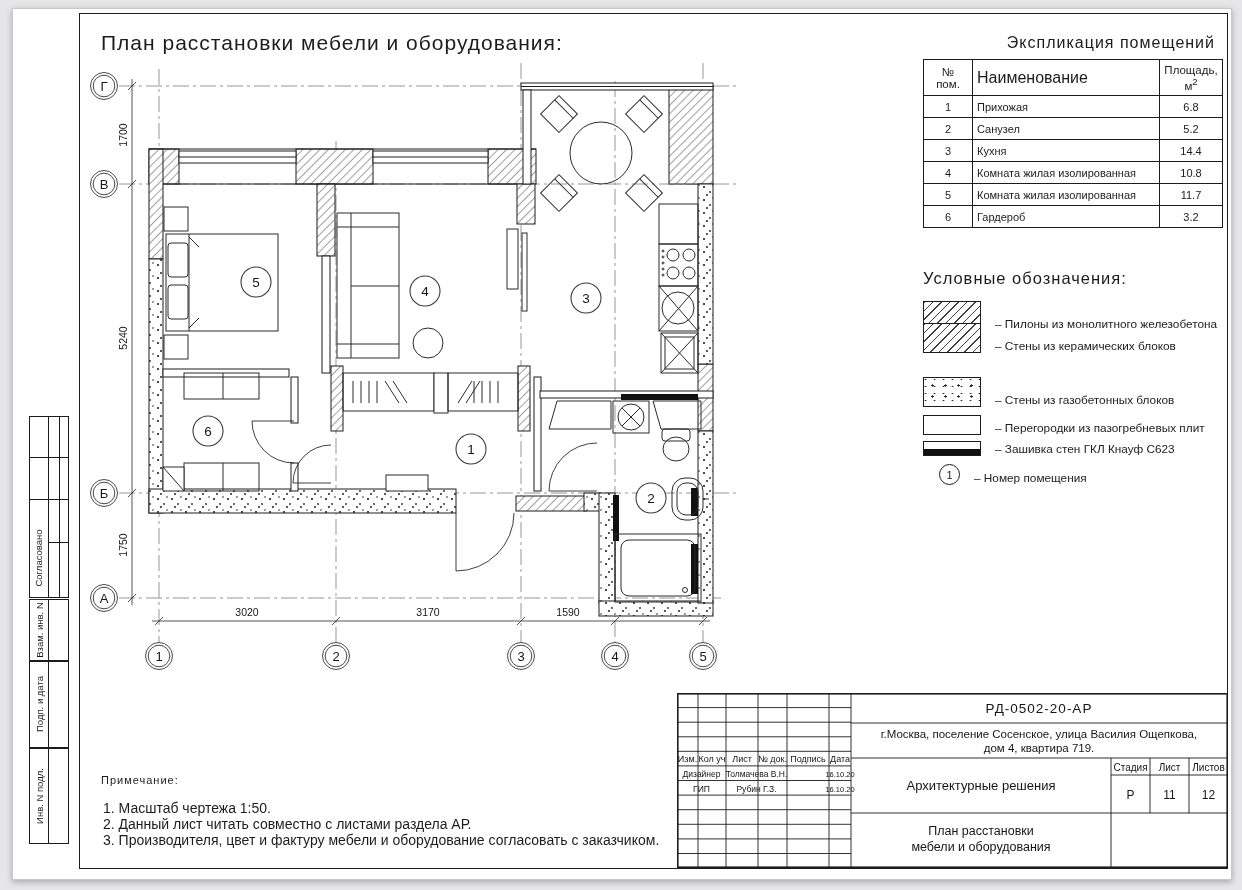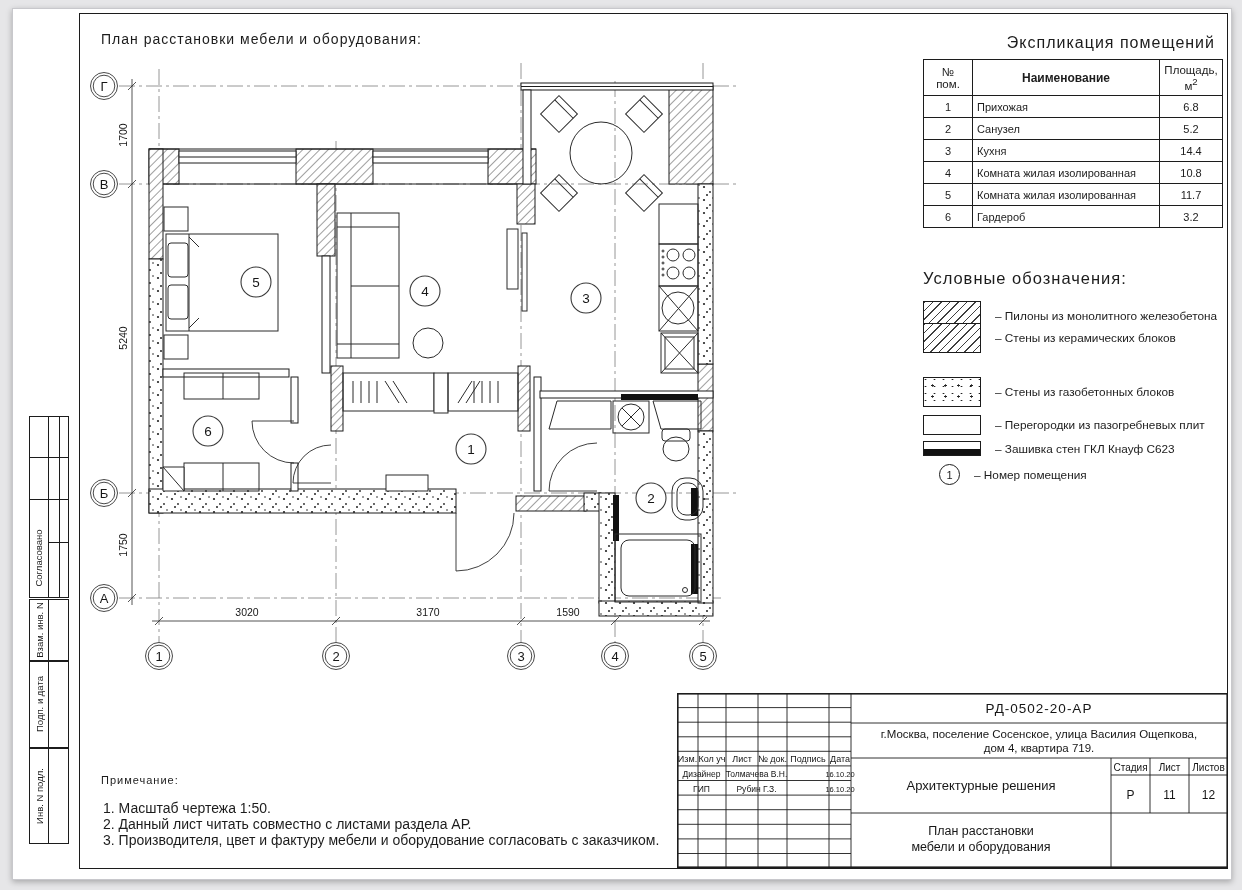--- a/index.html
+++ b/index.html
@@ -1,35 +1,35 @@
 <!DOCTYPE html>
 <html><head>
 <meta charset="utf-8">
 <style>
   html,body{margin:0;padding:0;width:1242px;height:890px;background:#e6e6e8;overflow:hidden;
     font-family:"Liberation Sans",sans-serif;color:#1c1c1c;}
   .sheet{position:absolute;left:12px;top:8px;width:1218px;height:870px;background:#ffffff;
     border:1px solid #c8c8cc;box-shadow:0 2px 6px rgba(0,0,0,.28);}
   .abs{position:absolute;}
   .frame{position:absolute;left:66px;top:4px;width:1147px;height:854px;border:1.6px solid #1c1c1c;}
-  .main-title{position:absolute;left:88px;top:22px;font-size:14px;letter-spacing:1px;white-space:nowrap;text-align:center;}
+  .main-title{position:absolute;left:88px;top:22px;font-size:21px;letter-spacing:1px;white-space:nowrap;text-align:center;}
   
   .expl-title{position:absolute;left:910px;top:25px;width:292px;text-align:right;font-size:16px;letter-spacing:1px;}
   table.expl{position:absolute;left:910px;top:50px;border-collapse:collapse;table-layout:fixed;}
   table.expl td,table.expl th{border:1.3px solid #1c1c1c;font-weight:normal;font-size:11px;
     padding:0 4px;overflow:hidden;white-space:nowrap;}
   table.expl th{font-size:11.5px;}
   .c-num{width:40px;text-align:center;}
   .c-name{width:178px;text-align:left;font-size:10.3px;}
   .c-area{width:54px;text-align:center;font-size:11.5px;}
   tr.hdr{height:36px;} tr.r{height:22px;}
   .tot{text-align:right;font-size:11.5px;padding-right:6px;}
   
   .leg-title{position:absolute;left:910px;top:260px;font-size:16.5px;letter-spacing:1px;}
-  .leg-item{position:absolute;left:910px;display:flex;align-items:center;}
+  .leg-item{position:absolute;left:910px;display:flex;align-items:flex-end;}
   .leg-label{font-size:11.8px;margin-left:14px;white-space:nowrap;}
   .sw{width:58px;height:30px;border:1.3px solid #1c1c1c;box-sizing:border-box;flex:none;}
   .sw-hatch{background:repeating-linear-gradient(135deg,#3f3f3f 0 1px,transparent 1px 6px) #fff;}
   .sw-stipple{background-image:radial-gradient(#222 1.1px,transparent 1.4px),radial-gradient(#222 .8px,transparent 1.1px);
     background-size:13px 11px,9px 7px;background-position:2px 2px,6px 5px;background-color:#fff;}
   .sw-plain{height:20px;background:#fff;}
   .sw-gkl{height:15px;background:linear-gradient(#fff 0 7px,#111 7px 100%);}
   .sw-circ{width:19px;height:19px;border:1.3px solid #1c1c1c;border-radius:50%;display:flex;
     align-items:center;justify-content:center;font-size:11px;flex:none;margin-left:16px;}
   
@@ -342,21 +342,21 @@
       <text x="207" y="435">6</text>
     </g>
   </svg>
 
   <div class="expl-title">Экспликация помещений</div>
   <table class="expl">
     <tbody>
         <tr class="hdr">
       <th class="c-num">
         <span>№</span><br><span>пом.</span></th>
-      <th class="c-name" style="font-size:12px;text-align:center;font-weight:bold;">Наименование</th>
+      <th class="c-name" style="font-size:16px;">Наименование</th>
       <th class="c-area">
         <span>Площадь,</span><br><span>м</span><sup>2</sup></th>
     </tr>
     <tr class="r">
           <td class="c-num">1</td>
           <td class="c-name">Прихожая</td>
           <td class="c-area">6.8</td>
         </tr>
     <tr class="r">
           <td class="c-num">2</td>

